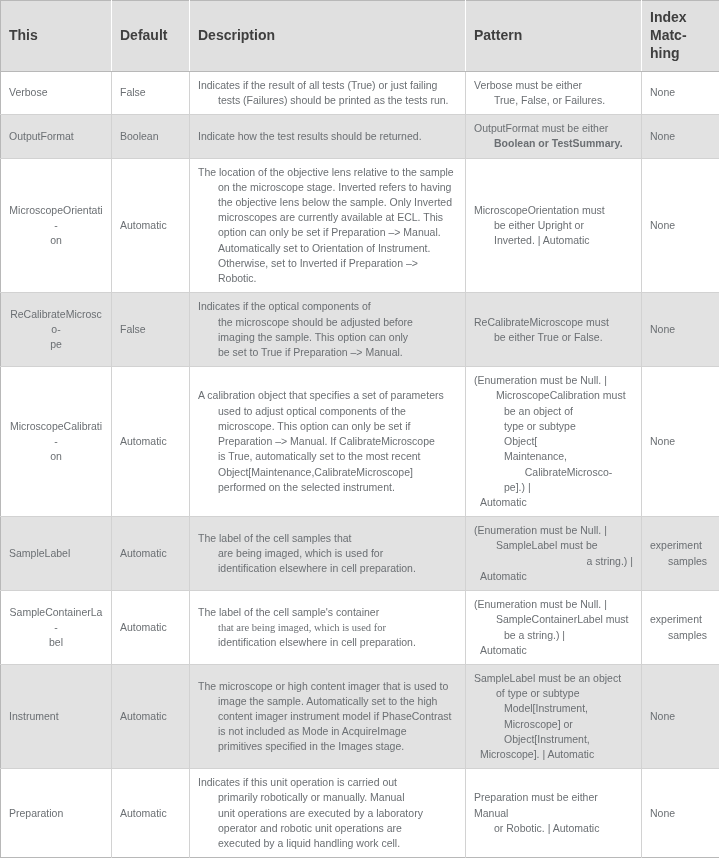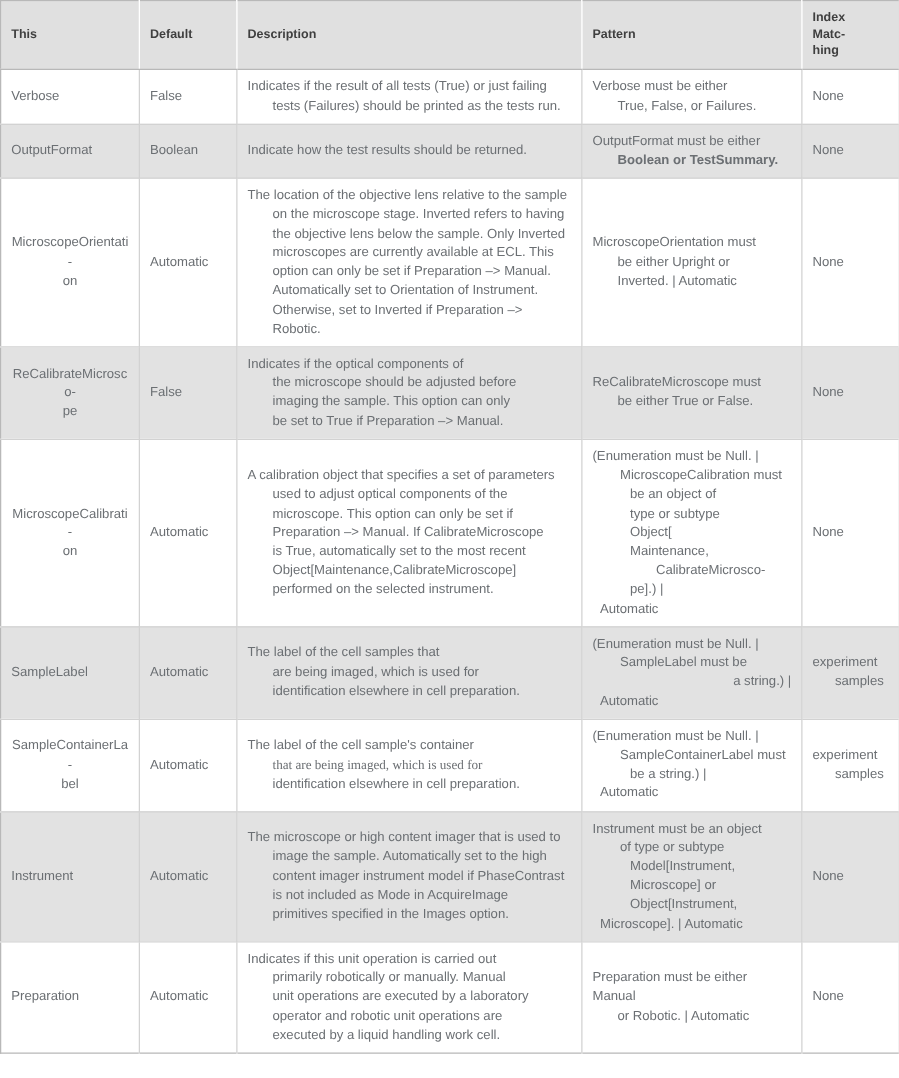--- a/index.html
+++ b/index.html
@@ -24,21 +24,21 @@
   table.options-table col.col-name    { width: 111px; }
   table.options-table col.col-default { width: 78px;  }
   table.options-table col.col-desc    { width: 276px; }
   table.options-table col.col-pattern { width: 176px; }
   table.options-table col.col-index   { width: 78px;  }
 
   table.options-table th {
     background: #e0e0e0;
     color: #3f3f3f;
     font-weight: bold;
-    font-size: 10px;
+    font-size: 14px;
     text-align: left;
     vertical-align: middle;
     padding: 8px 8px 8px 8px;
     border-right: 1px solid #ffffff;
     border-bottom: 1px solid #b8b8b8;
     height: 46px;
     box-sizing: border-box;
     line-height: 1.28;
   }
   table.options-table th:last-child {
@@ -287,24 +287,24 @@
       <tr class="stripe">
         <td class="cell-name">
           <span class="name-text single">Instrument</span>
         </td>
         <td class="cell-default">Automatic</td>
         <td class="cell-desc">
           <span class="hanging nodent" style="padding-left: 0px; text-indent: 0px;">The microscope or high content imager that is used to</span>
           <span class="hanging" style="padding-left: 20px; text-indent: 0px;">image the sample.  Automatically set to the high</span>
           <span class="hanging" style="padding-left: 20px; text-indent: 0px;">content imager instrument model if PhaseContrast</span>
           <span class="hanging" style="padding-left: 20px; text-indent: 0px;">is not included as Mode in AcquireImage</span>
-          <span class="hanging" style="padding-left: 20px; text-indent: 0px;">primitives specified in the Images option.</span>
-        </td>
-        <td class="cell-pattern">
-          <span class="hanging nodent" style="padding-left: 0px; text-indent: 0px;">Instrument must be an object</span>
+          <span class="hanging" style="padding-left: 20px; text-indent: 0px;">primitives specified in the Images stage.</span>
+        </td>
+        <td class="cell-pattern">
+          <span class="hanging nodent" style="padding-left: 0px; text-indent: 0px;">SampleLabel must be an object</span>
           <span class="hanging nodent" style="padding-left: 22px; text-indent: 0px;">of type or subtype</span>
           <span class="hanging nodent" style="padding-left: 30px; text-indent: 0px;">Model[Instrument,</span>
           <span class="hanging nodent" style="padding-left: 30px; text-indent: 0px;">Microscope] or</span>
           <span class="hanging nodent" style="padding-left: 30px; text-indent: 0px;">Object[Instrument,</span>
           <span class="hanging nodent" style="padding-left: 6px; text-indent: 0px;">Microscope].  | Automatic</span>
         </td>
         <td class="cell-index">
           <span class="idx-text" style="padding-left: 0px; text-indent: 0px;">None</span>
         </td>
       </tr>

